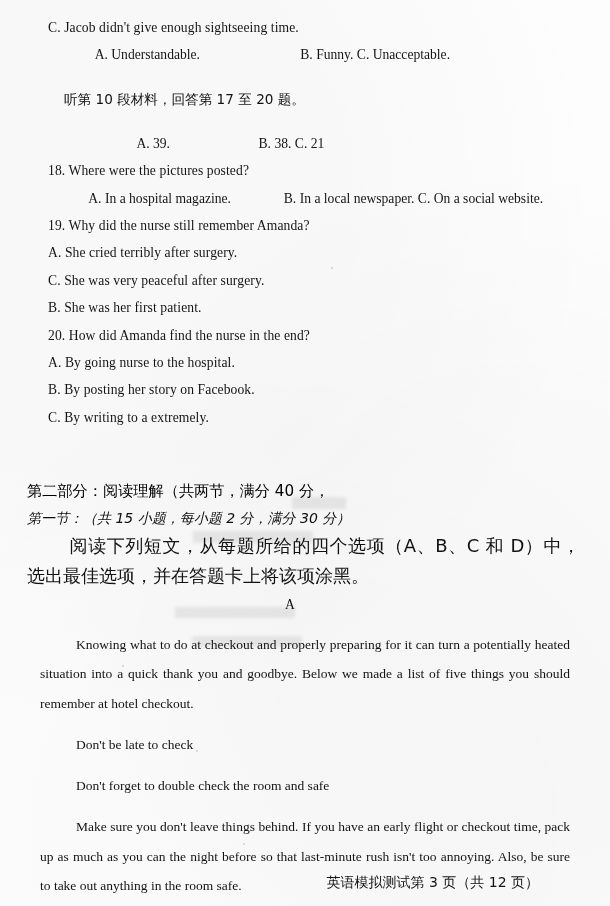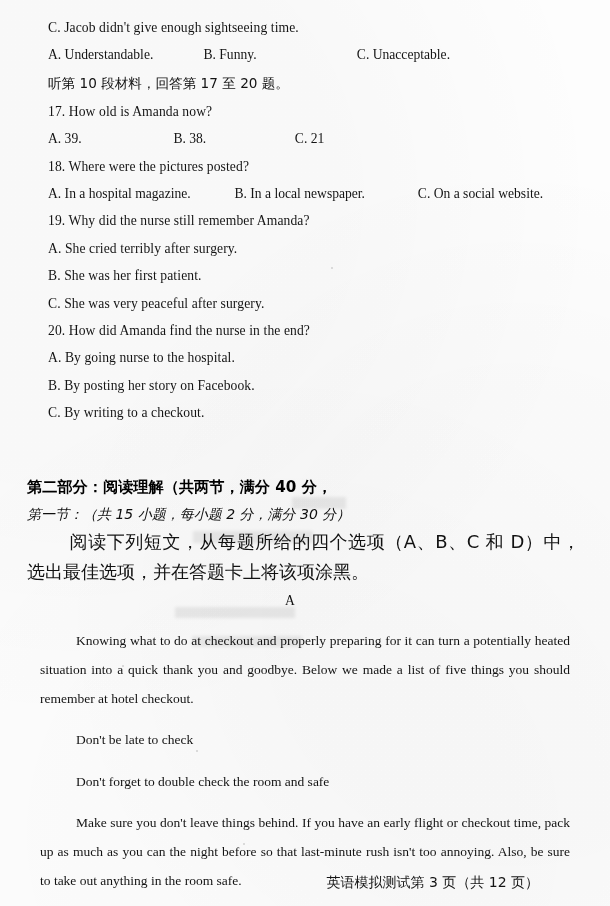--- a/index.html
+++ b/index.html
@@ -54,48 +54,49 @@
     margin: 0;
     padding: 0 0 0 48px;
     font-size: 13.6px;
     line-height: 27.4px;
     white-space: nowrap;
     color: #141414;
   }
   .opt-row .opt {
     display: inline-block;
     vertical-align: top;
+    text-align: right;
   }
 
   .cn {
     font-family: "DejaVu Sans", "Liberation Sans", sans-serif;
     font-size: 13.2px;
   }
 
   .listen-line {
-    margin: 0;
+    margin: 16px;
     padding: 0 0 0 48px;
     line-height: 29px;
     font-size: 13.4px;
     white-space: nowrap;
     color: #121212;
   }
   .listen-line .cn { font-size: 13.6px; }
 
   
   .part-head {
     margin: 0;
     padding: 0 0 0 27px;
     font-weight: bold;
     font-size: 15px;
     line-height: 28px;
     color: #000;
     white-space: nowrap;
   }
-  .part-head .cn { font-size: 15.2px; font-weight: bold; }
+  .part-head .cn { font-size: 15.2px; font-weight: normal; }
 
   .section-head {
     margin: 0;
     padding: 0 0 0 27px;
     font-size: 13.8px;
     line-height: 27px;
     color: #0f0f0f;
     white-space: nowrap;
     font-style: italic;
   }
@@ -173,43 +174,42 @@
     <p class="opt-row">
       <span class="opt" style="width:152px">A. Understandable.</span>
       <span class="opt" style="width:150px">B. Funny.</span>
       <span class="opt">C. Unacceptable.</span>
     </p>
 
     <p class="listen-line">
       <span class="cn">听第 10 段材料，回答第 17 至 20 题。</span>
     </p>
 
-    <p class="q-line">17. How old is Amanda now?</p>
     <p class="opt-row">
       <span class="opt" style="width:122px">A. 39.</span>
       <span class="opt" style="width:118px">B. 38.</span>
       <span class="opt">C. 21</span>
     </p>
 
     <p class="q-line">18. Where were the pictures posted?</p>
     <p class="opt-row">
       <span class="opt" style="width:183px">A. In a hospital magazine.</span>
       <span class="opt" style="width:180px">B. In a local newspaper.</span>
       <span class="opt">C. On a social website.</span>
     </p>
 
     <p class="q-line">19. Why did the nurse still remember Amanda?</p>
     <p class="q-line">A. She cried terribly after surgery.</p>
+    <p class="q-line">C. She was very peaceful after surgery.</p>
     <p class="q-line">B. She was her first patient.</p>
-    <p class="q-line">C. She was very peaceful after surgery.</p>
 
     <p class="q-line">20. How did Amanda find the nurse in the end?</p>
     <p class="q-line">A. By going nurse to the hospital.</p>
     <p class="q-line">B. By posting her story on Facebook.</p>
-    <p class="q-line">C. By writing to a checkout.</p>
+    <p class="q-line">C. By writing to a extremely.</p>
 
     <div style="height:46px"></div>
 
     <p class="part-head">
       <span class="cn">第二部分：阅读理解（共两节，满分 40 分，</span>
     </p>
     <p class="section-head">
       <span class="cn">第一节：（共 15 小题，每小题 2 分，满分 30 分）</span>
     </p>
     <p class="directions">

